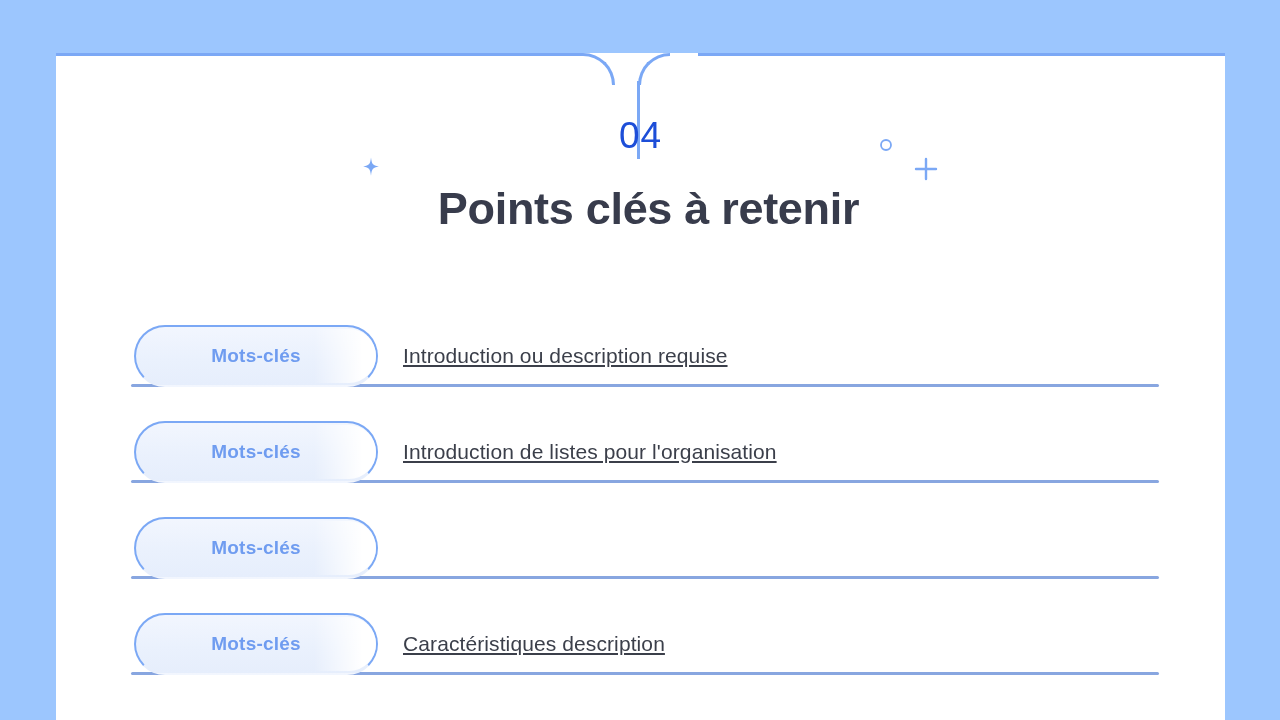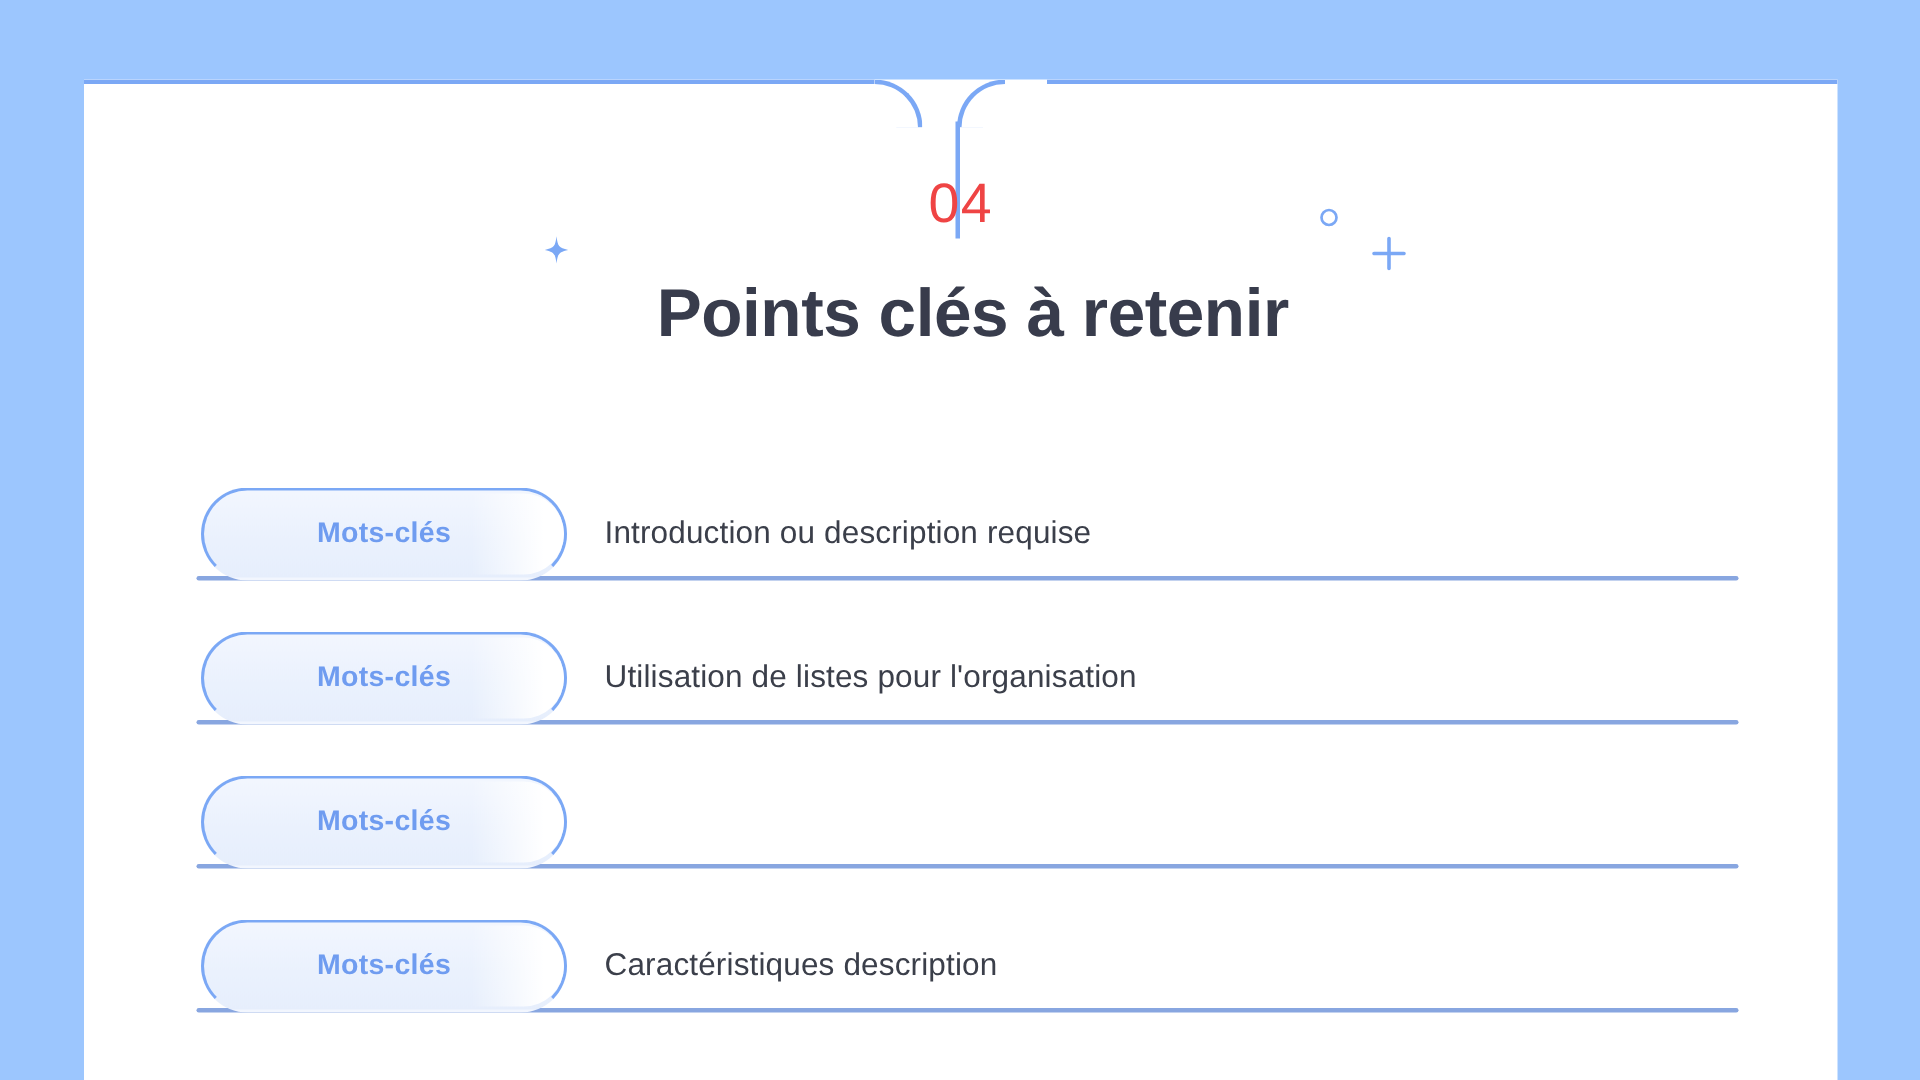--- a/index.html
+++ b/index.html
@@ -76,21 +76,21 @@
   
   .section-number {
     position: absolute;
     left: 0;
     right: 0;
     top: 64px;
     text-align: center;
     font-size: 37px;
     font-weight: 400;
     letter-spacing: 1px;
-    color: #ef4444;
+    color: #1d4ed8;
     line-height: 1;
   }
   .slide-title {
     position: absolute;
     left: 16px;
     right: 0;
     top: 130px;
     text-align: center;
     font-size: 45px;
     font-weight: 700;
@@ -174,20 +174,21 @@
     left: 272px;
     bottom: 0;
     height: 62px;
     display: flex;
     align-items: center;
     font-size: 21px;
     font-weight: 400;
     color: #3b3f4a;
     letter-spacing: 0.1px;
     white-space: nowrap;
+    text-decoration: underline;
   }
 </style>
 </head>
 <body>
 
 <div class="slide">
 
   <div class="card">
 
     <div class="top-rule-left"></div>
@@ -228,21 +229,21 @@
         </div>
         <div class="row-text">Introduction ou description requise</div>
       </div>
 
       <div class="row">
         <div class="row-rule"></div>
         <div class="pill">
           <span class="pill-label">Mots-clés</span>
           <span class="pill-fade"></span>
         </div>
-        <div class="row-text">Utilisation de listes pour l'organisation</div>
+        <div class="row-text">Introduction de listes pour l'organisation</div>
       </div>
 
       <div class="row">
         <div class="row-rule"></div>
         <div class="pill">
           <span class="pill-label">Mots-clés</span>
           <span class="pill-fade"></span>
         </div>
       </div>
 

